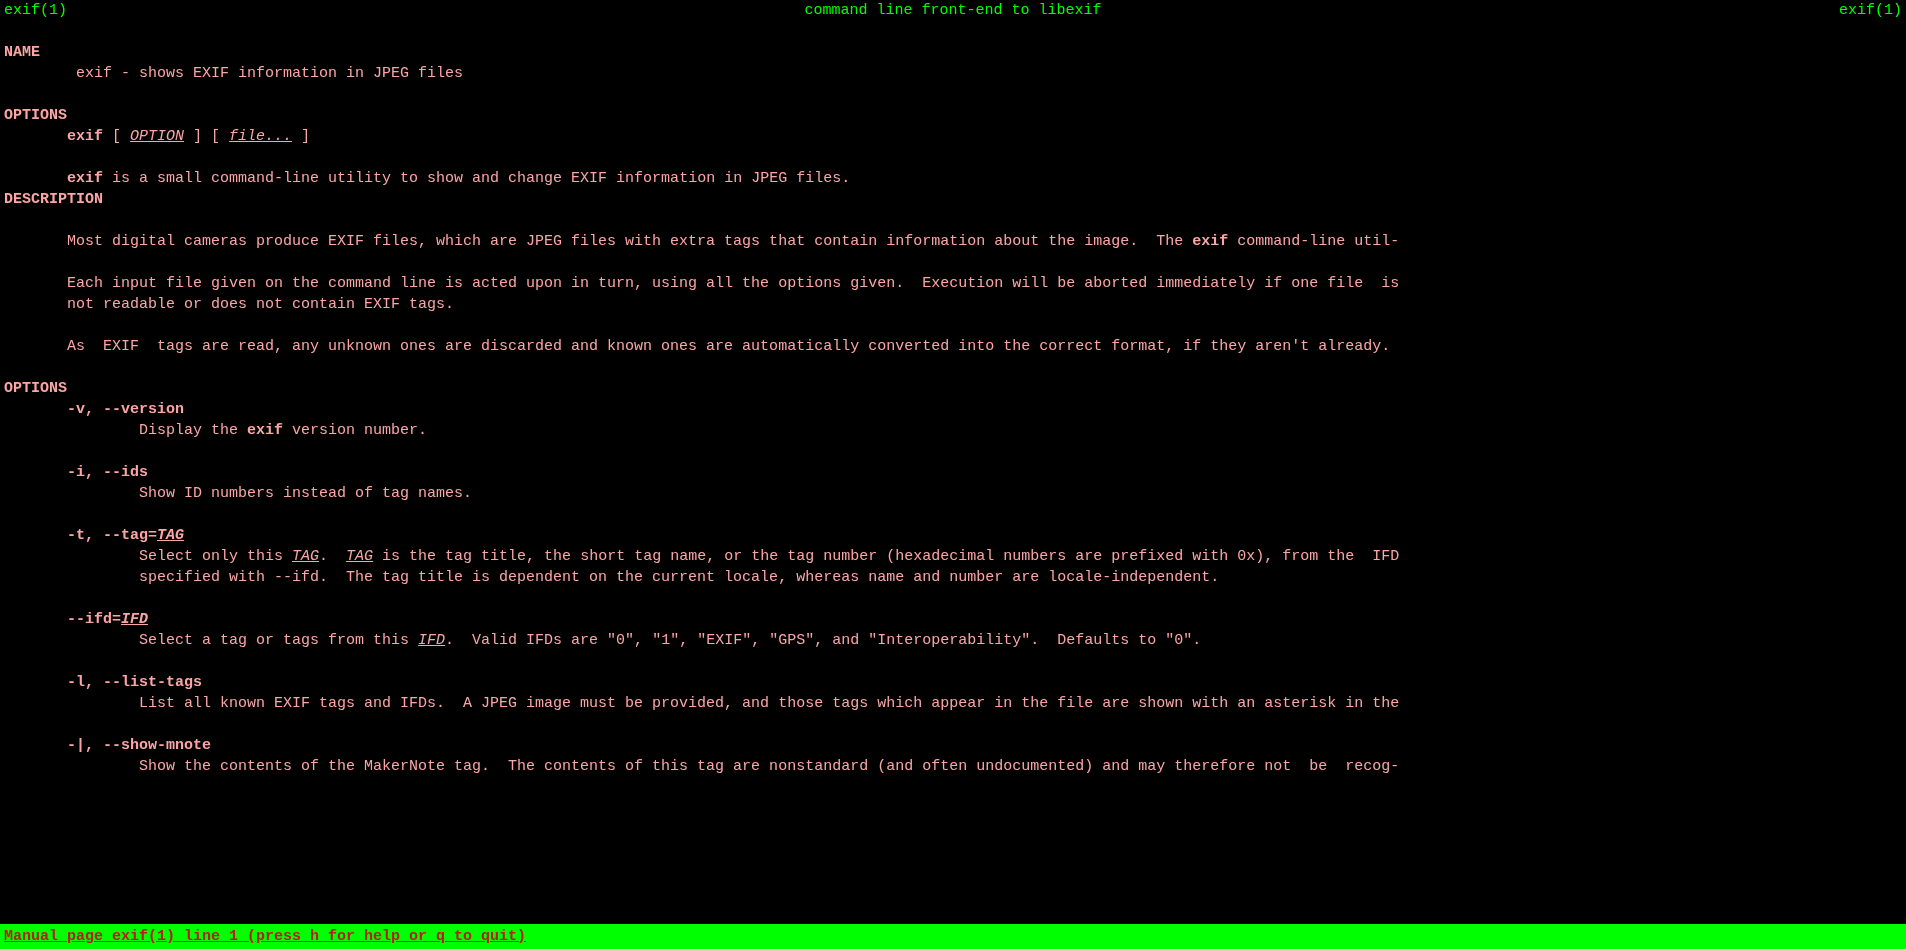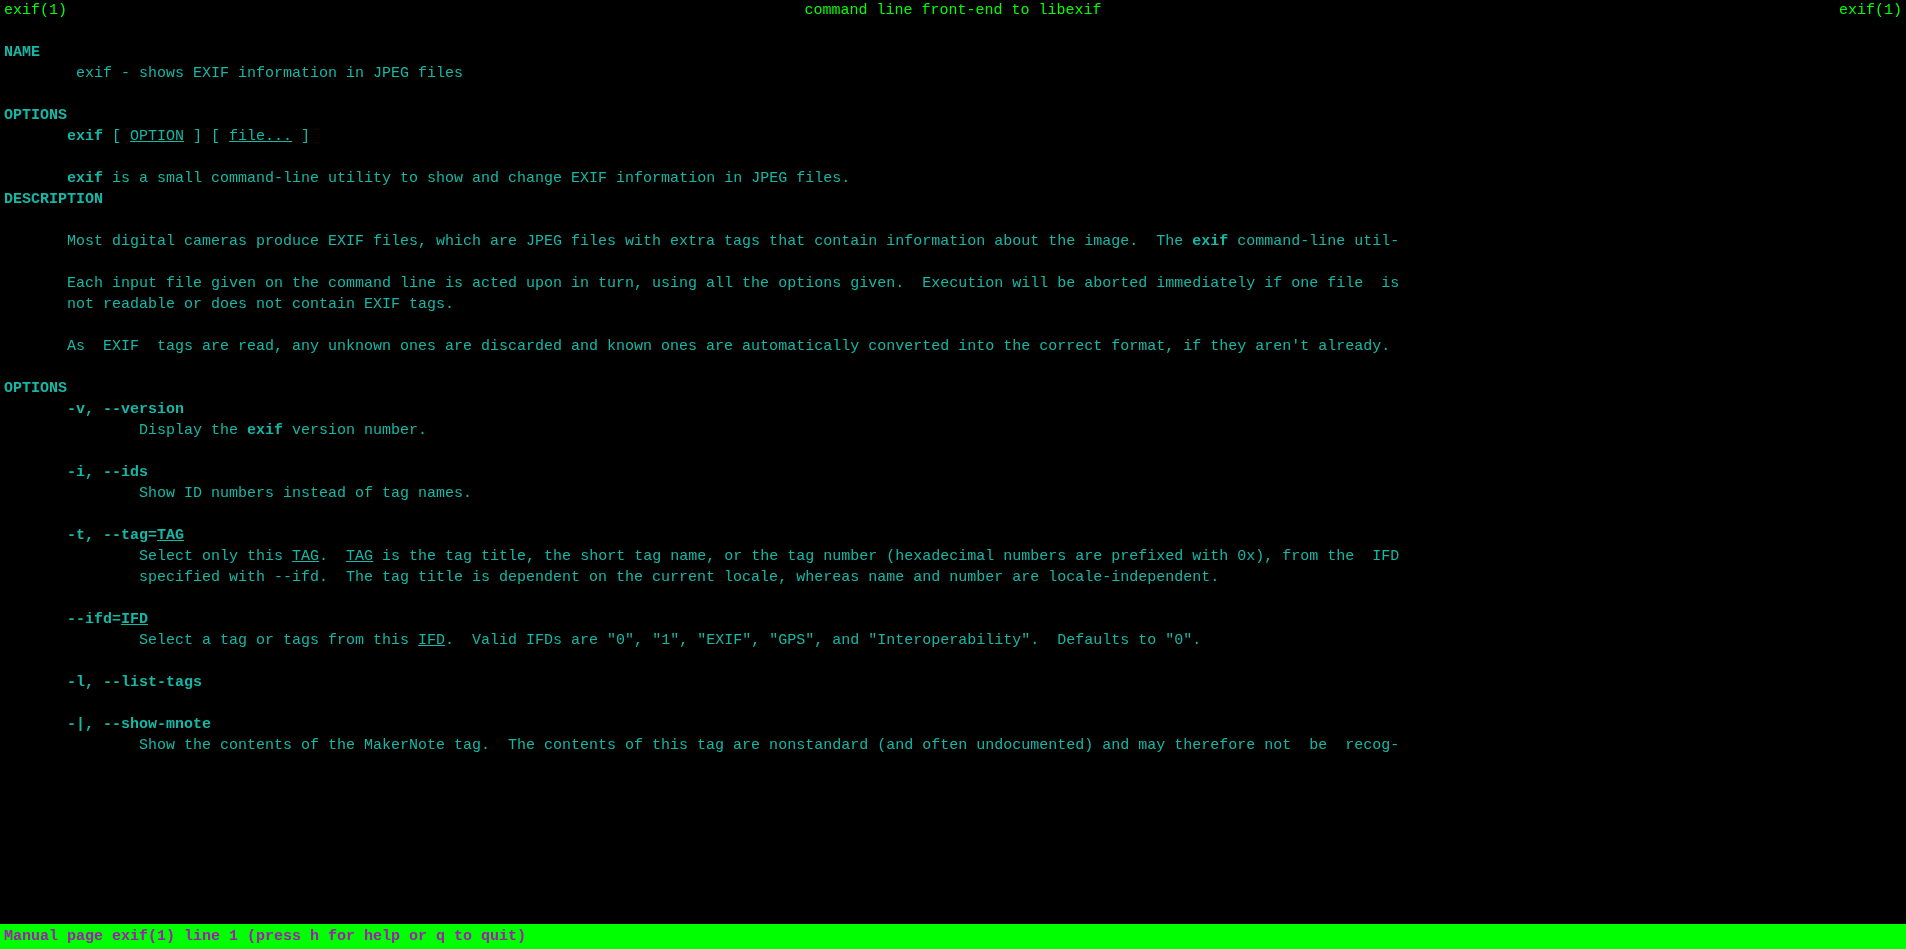--- a/index.html
+++ b/index.html
@@ -30,37 +30,39 @@
 
     .content {
       flex: 1;
       padding: 0 4px;
       overflow: hidden;
     }
 
     .line {
       white-space: pre;
       display: block;
-      color: #14b8a6;
+      color: #fca5a5;
     }
 
     .bold {
       font-weight: bold;
     }
 
     .underline {
       text-decoration: underline;
+      font-style: italic;
     }
 
     .status-bar {
       background-color: #00ff00;
-      color: #a21caf;
+      color: #b91c1c;
       padding: 2px 4px;
       font-weight: bold;
       white-space: pre;
+      text-decoration: underline;
     }
 
     .header-line {
       display: flex;
       justify-content: space-between;
     }
 
     .header-line span {
       color: #00ff00;
     }
@@ -124,20 +126,21 @@
     <div class="line">               specified with --ifd.  The tag title is dependent on the current locale, whereas name and number are locale-independent.</div>
 
     <div class="line">&nbsp;</div>
 
     <div class="line">       <span class="bold">--ifd=<span class="underline">IFD</span></span></div>
     <div class="line">               Select a tag or tags from this <span class="underline">IFD</span>.  Valid IFDs are "0", "1", "EXIF", "GPS", and "Interoperability".  Defaults to "0".</div>
 
     <div class="line">&nbsp;</div>
 
     <div class="line">       <span class="bold">-l, --list-tags</span></div>
+    <div class="line">               List all known EXIF tags and IFDs.  A JPEG image must be provided, and those tags which appear in the file are shown with an asterisk in the</div>
 
     <div class="line">&nbsp;</div>
 
     <div class="line">       <span class="bold">-|, --show-mnote</span></div>
     <div class="line">               Show the contents of the MakerNote tag.  The contents of this tag are nonstandard (and often undocumented) and may therefore not  be  recog-</div>
 
   </div>
 
   <div class="status-bar">Manual page exif(1) line 1 (press h for help or q to quit)</div>
 </div>

